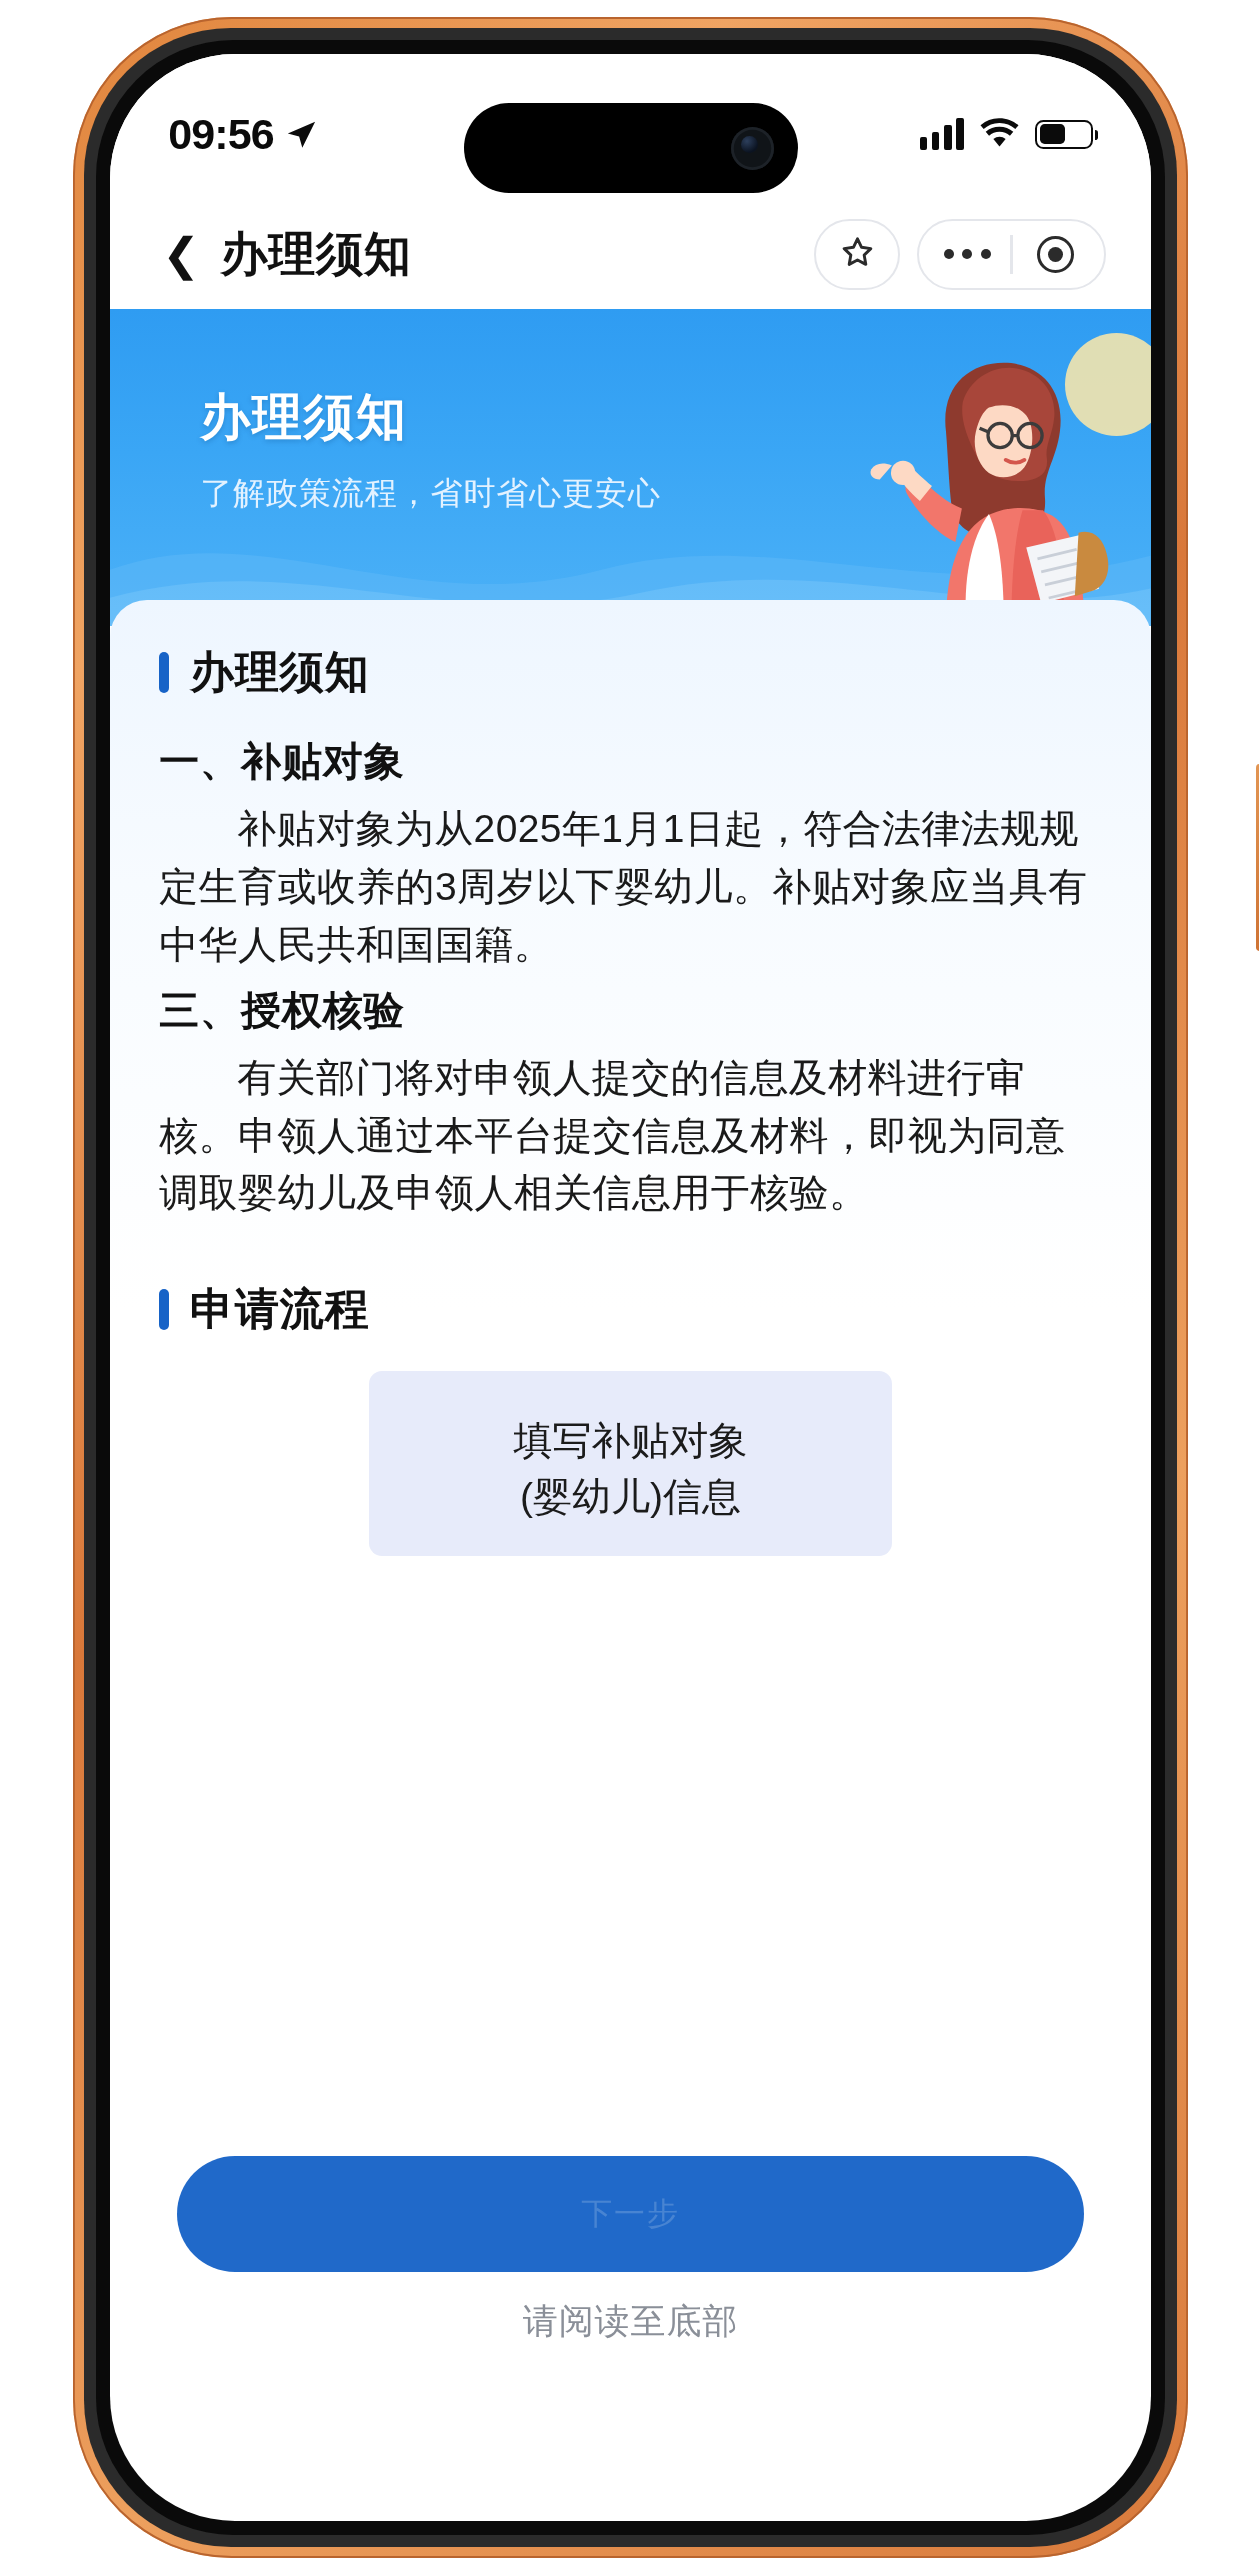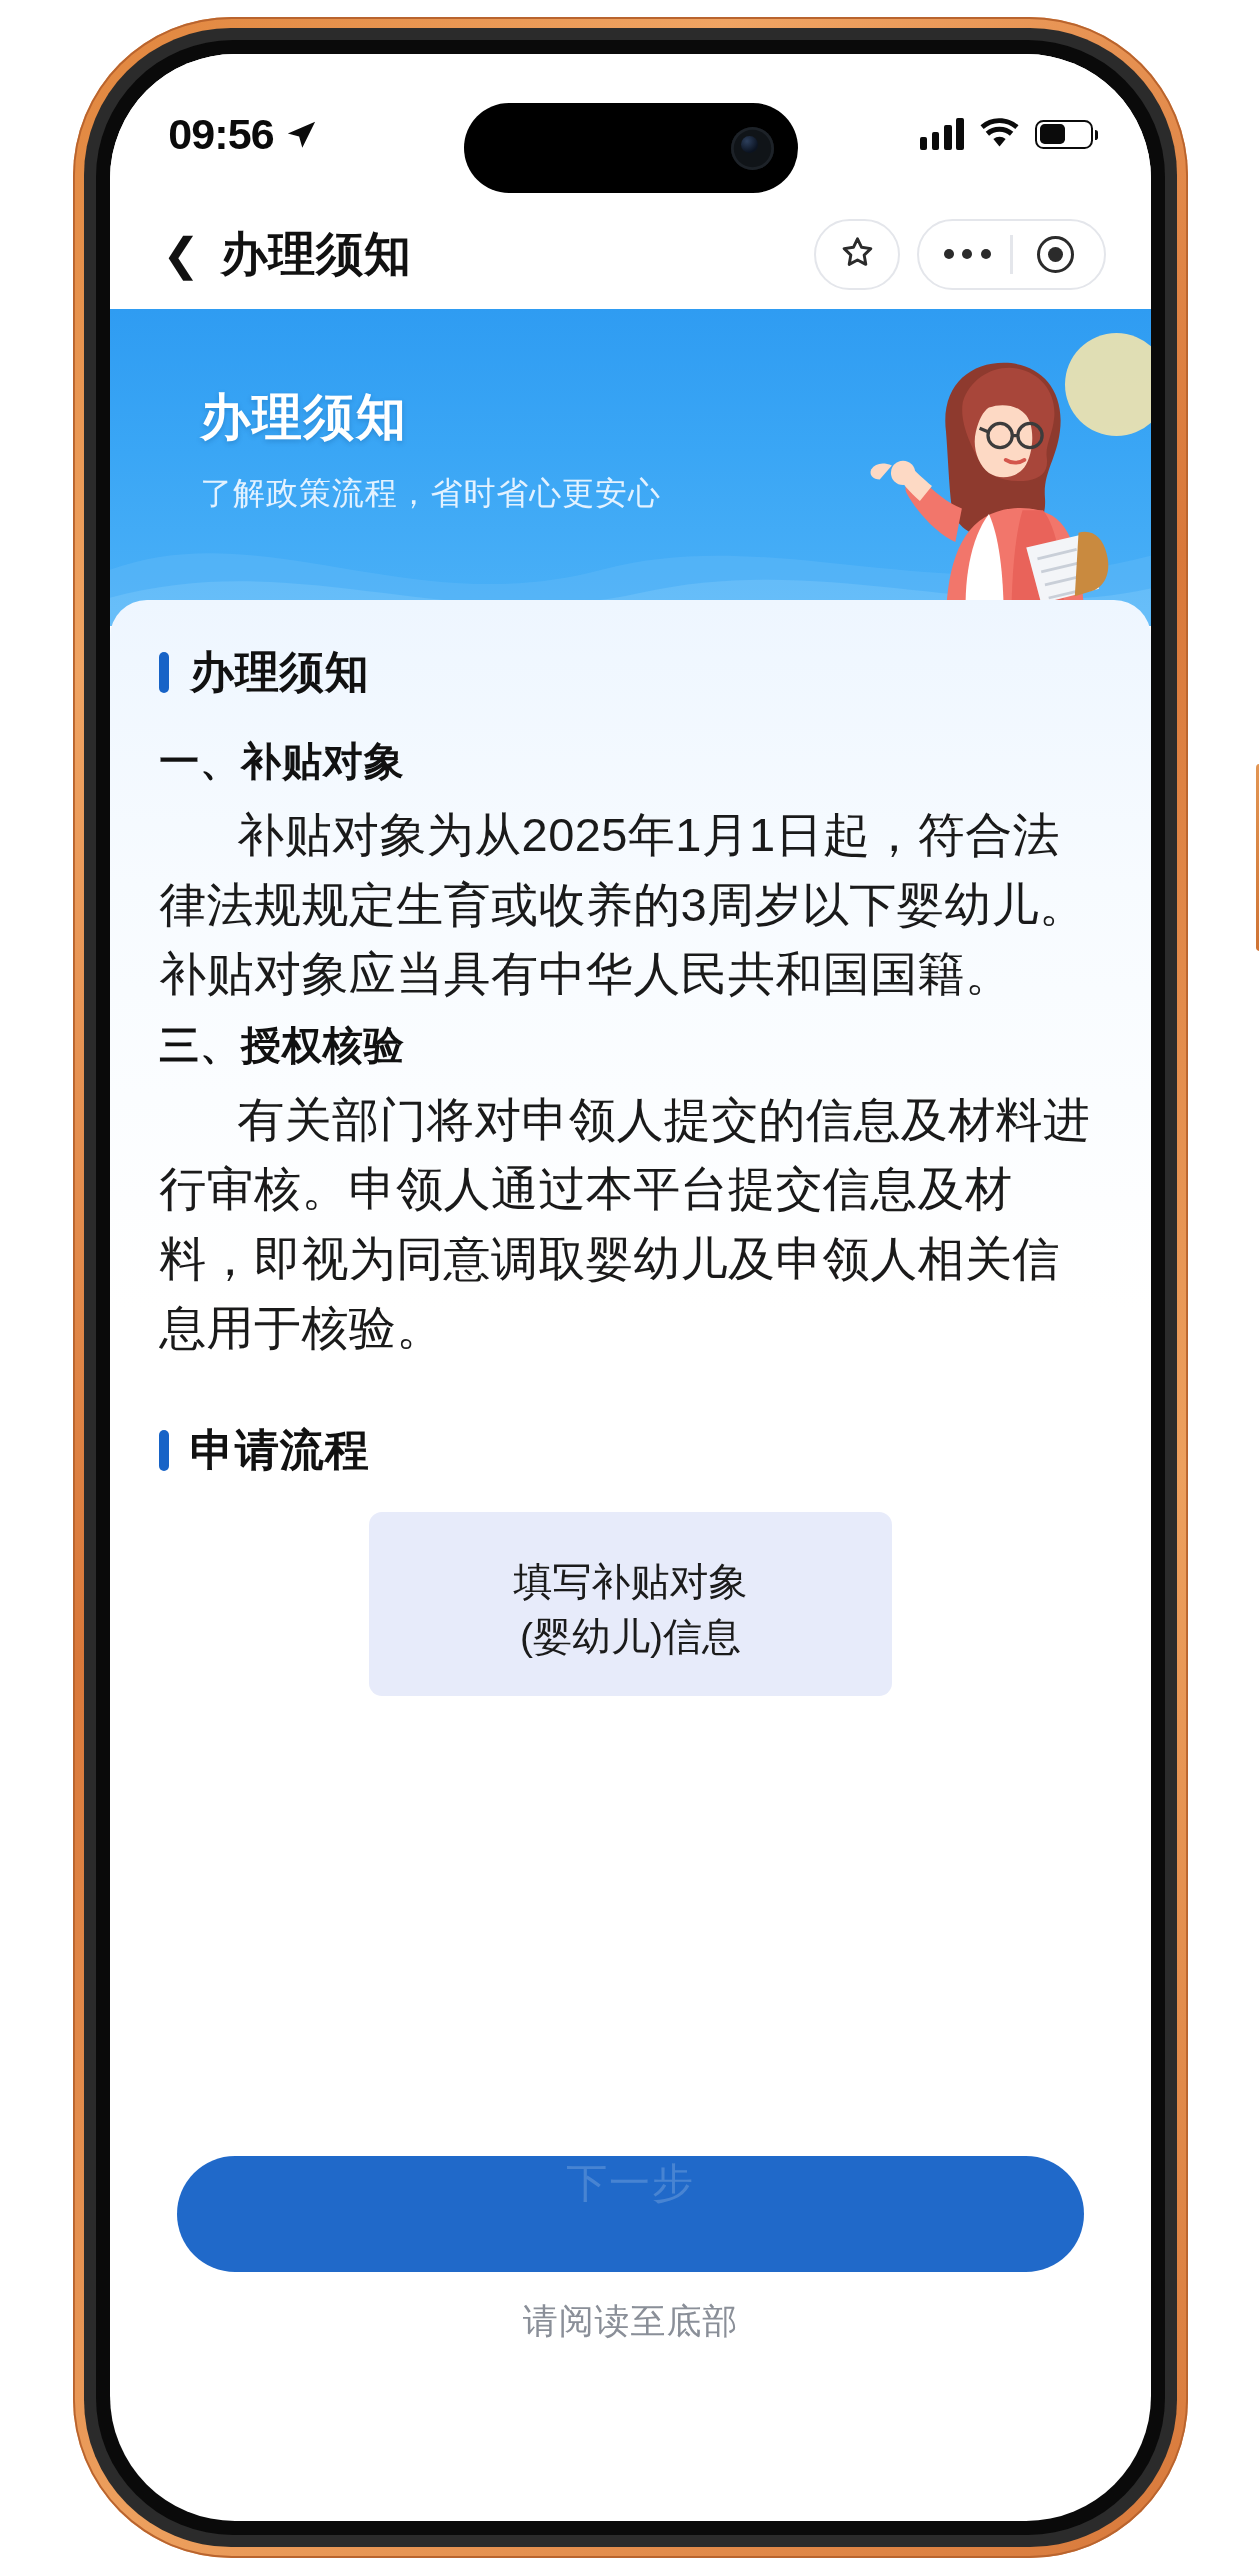--- a/index.html
+++ b/index.html
@@ -180,21 +180,21 @@
     display: flex; align-items: center; gap: 20.5px; margin-bottom: 32px;
   }
   .bar-accent { width: 10.3px; height: 41px; background: #1763c7; border-radius: 5.6px; display: block; }
   .section-title { font-size: 44px; font-weight: bold; color: #111; letter-spacing: 0.9px; }
 
   .art-h {
     font-size: 40px; font-weight: bold; color: #111;
     letter-spacing: 0.9px; margin: 5.6px 0 11.2px;
   }
   .art-p {
-    font-size: 47px; line-height: 1.48; color: #1a1a1a;
+    font-size: 39px; line-height: 1.48; color: #1a1a1a;
     text-indent: 78px; letter-spacing: 0.4px;
     margin-bottom: 9.3px;
   }
   .hl { color: #5260c8; }
 
   .sign {
     margin: 49px 5.6px 0 0; text-align: right;
     font-size: 39px; color: #1a1a1a; letter-spacing: 0.5px;
   }
 
@@ -209,22 +209,22 @@
 
   
   .bottom {
     position: absolute; left: 0; right: 0; bottom: 0;
     background: linear-gradient(180deg, rgba(255,255,255,0) 0%, #ffffff 32%, #ffffff 100%);
     padding: 34px 67px 28px;
   }
   .cta {
     height: 116px; border-radius: 60px;
     background: #1763c7;
-    display: flex; align-items: flex-start; justify-content: center;
-    color: #ffffff; font-size: 41px; letter-spacing: 1.9px;
+    display: flex; align-items: center; justify-content: center;
+    color: #ffffff; font-size: 31px; letter-spacing: 1.9px;
     opacity: .96;
   }
   .cta span { opacity: .18; }
   .read-hint {
     margin-top: 26px; text-align: center;
     font-size: 35px; color: #8a8f98; letter-spacing: 0.9px;
   }
 </style>
 </head>
 <body>

